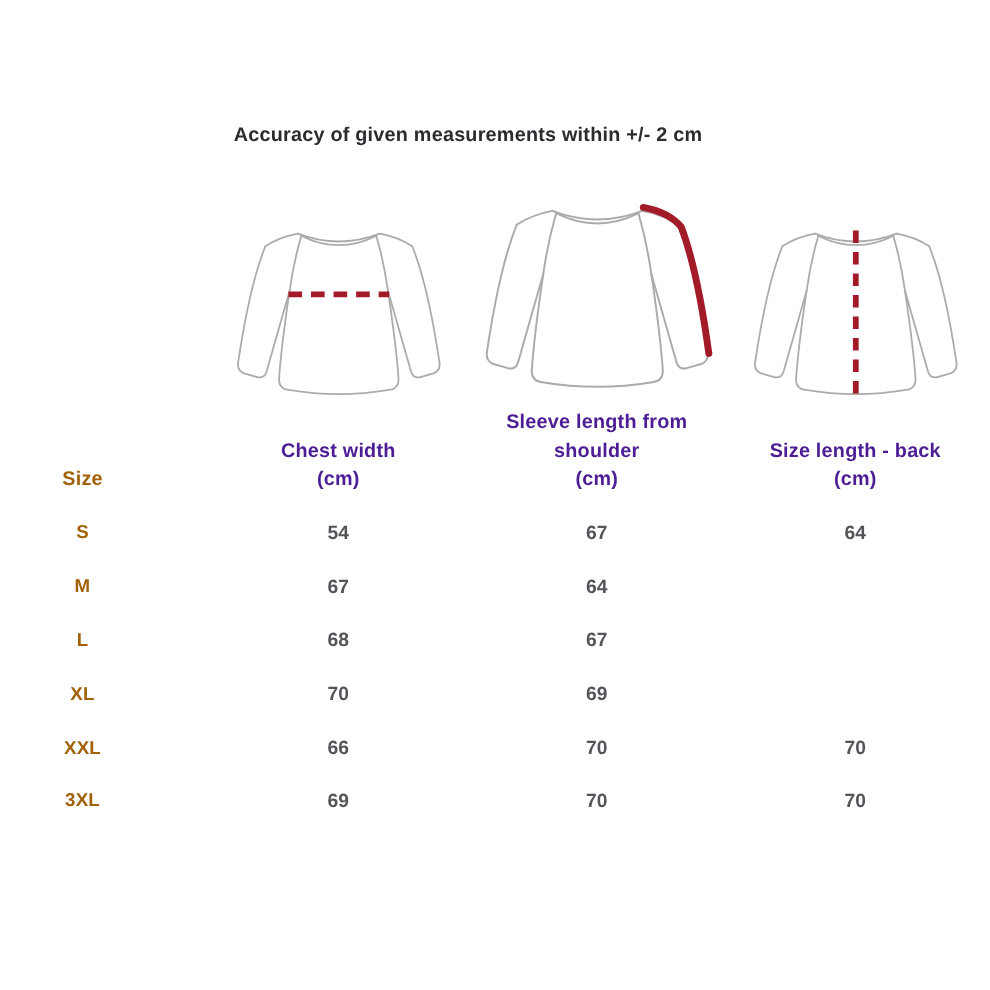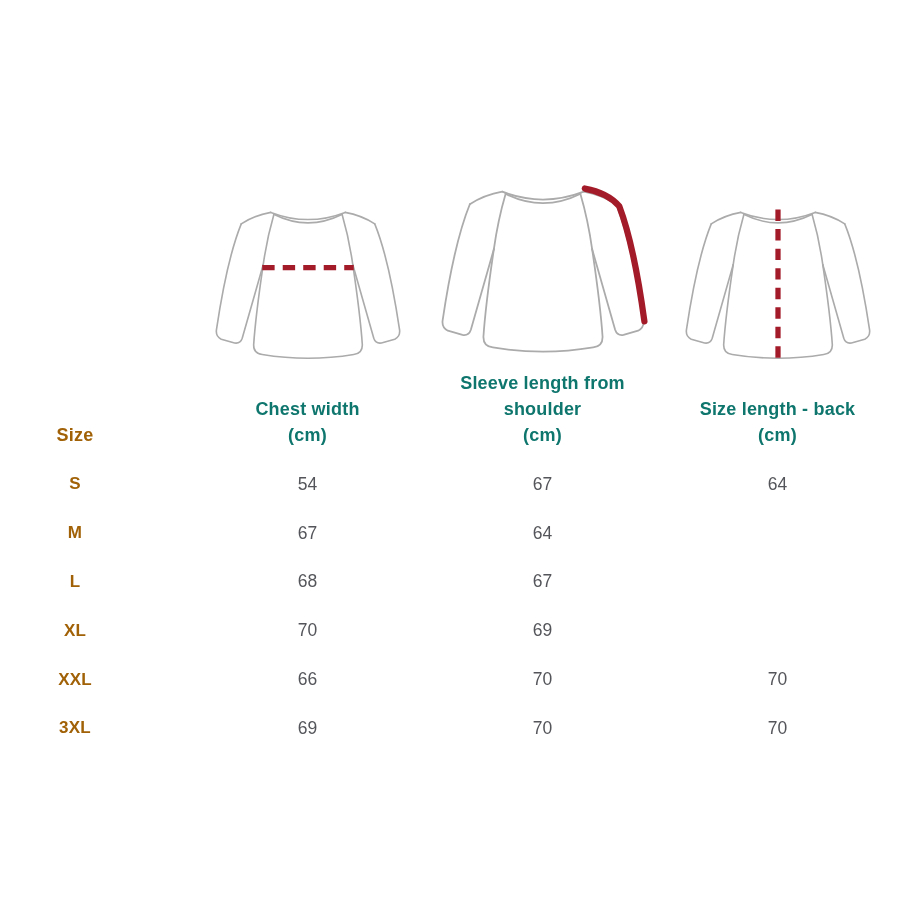--- a/index.html
+++ b/index.html
@@ -30,26 +30,26 @@
   .trow { display:flex; align-items:center; height:48.8px; }
   .cell-size {
     width:150px; text-align:center; font-weight:700; font-size:18px;
     letter-spacing:.2px; color:#a16207;
   }
   .cell-col {
     width:235px; text-align:center;
   }
   .thead .cell-col {
     font-weight:700; font-size:18px; line-height:26px; letter-spacing:.2px;
-    white-space:pre-line; color:#0f766e;text-align:center;
+    white-space:pre-line; color:#4c1d95;text-align:center;
   }
   .thead .cell-size { line-height:26px; }
   .gap { width:40px; }
   .trow .cell-size { font-size:17px; }
-  .trow .cell-col  { font-size:17.5px; font-weight:400; color:#54555a; }
+  .trow .cell-col  { font-size:17.5px; font-weight:700; color:#54555a; }
 </style>
 </head>
 <body>
 
 <div class="page">
 
   <svg width="0" height="0" style="position:absolute" aria-hidden="true">
     <defs>
       <g id="shirt-base" class="shirt-base">
         <path d="M71,13 Q110,28 149,13"></path>
@@ -58,20 +58,21 @@
         <path d="M149,13 Q166,16 180,25"></path>
         <path d="M40,25 Q25,62 14,136 Q13,143 19,146 L33,150 Q39,151 41,145 Q51,110 63,68"></path>
         <path d="M180,25 Q195,62 206,136 Q207,143 201,146 L187,150 Q181,151 179,145 Q169,110 157,68"></path>
         <path d="M74,16 Q67,40 63,68"></path>
         <path d="M146,16 Q153,40 157,68"></path>
         <path d="M63,68 Q55,122 53,152 Q53,161 62,162 Q110,170 158,162 Q167,161 167,152 Q165,122 157,68"></path>
       </g>
     </defs>
   </svg>
 
+  <div class="title">Accuracy of given measurements within +/- 2 cm</div>
 
   <div class="figures">
     <div class="fig">
       <svg class="side" viewBox="0 0 220 172">
         <use href="#shirt-base"></use>
         <path class="marker" d="M62,71 H158" stroke-width="5.5" stroke-dasharray="13 8.5" stroke="#A31B28"></path>
       </svg>
     </div>
     <div class="fig">
       <svg class="mid" viewBox="0 0 220 172">

